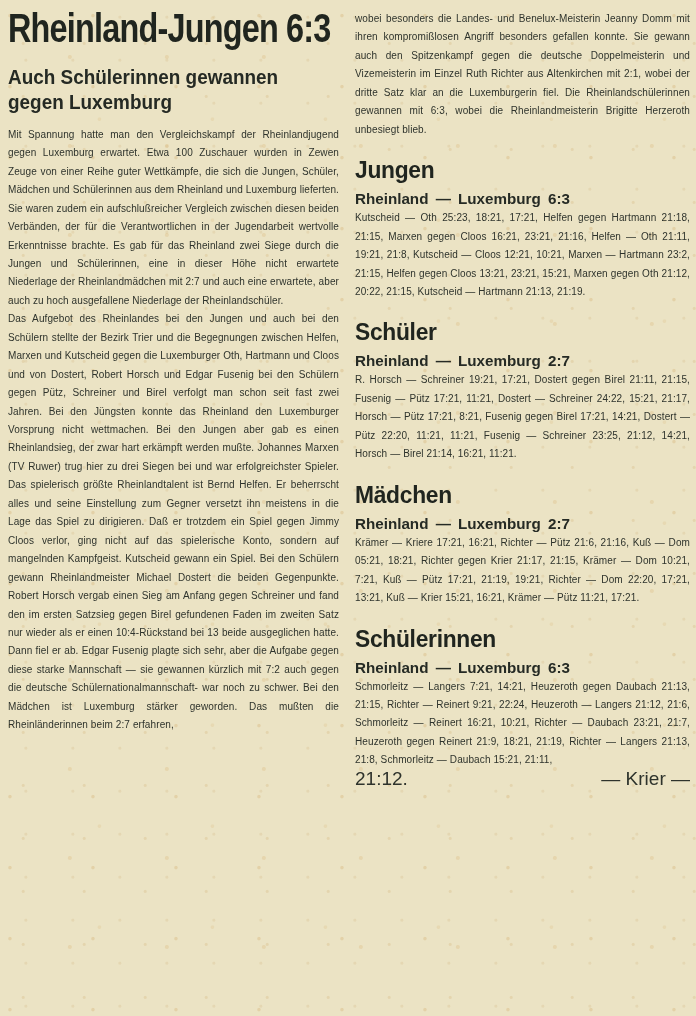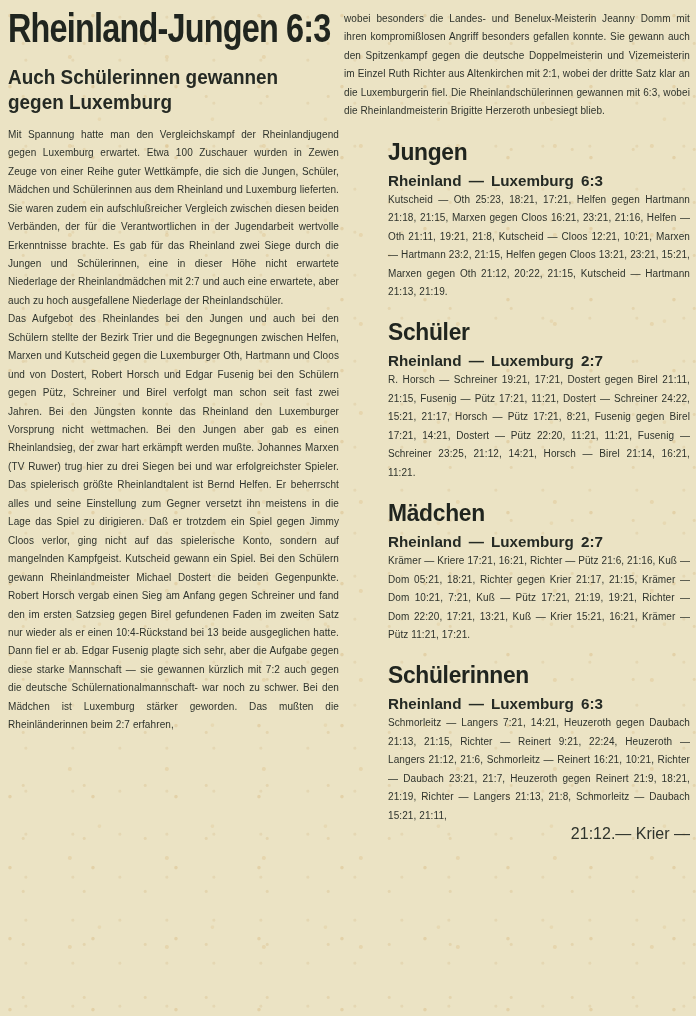--- a/index.html
+++ b/index.html
@@ -18,21 +18,21 @@
       radial-gradient(circle at 12% 22%, rgba(200,146,66,0.22) 0 1.2px, transparent 2.2px),
       radial-gradient(circle at 72% 64%, rgba(205,152,70,0.18) 0 1.5px, transparent 2.5px),
       radial-gradient(circle at 38% 82%, rgba(190,135,58,0.16) 0 1px, transparent 2px),
       radial-gradient(circle at 88% 18%, rgba(210,160,80,0.15) 0 1.3px, transparent 2.3px),
       radial-gradient(circle at 55% 40%, rgba(185,130,55,0.12) 0 1px, transparent 2px);
     background-size: 83px 71px, 97px 89px, 61px 53px, 113px 101px, 47px 43px;
     color: #2e332c;
     font-family: "Liberation Sans", "DejaVu Sans", sans-serif;
     padding: 6px 6px 0 8px;
     display: flex;
-    gap: 5px;
+    gap: 16px;
   }
   .col-left  { width: 331px; flex: none; }
   .col-right { flex: 1; padding-top: 4px; }
 
   .headline {
     font-size: 41px;
     font-weight: bold;
     color: #20251f;
     letter-spacing: -1px;
     white-space: nowrap;
@@ -53,41 +53,41 @@
   }
   .bodytext {
     font-size: 10px;
     line-height: 18.45px;
     text-align: justify;
     margin: 0;
     letter-spacing: 0.1px;
   }
   .bodytext + .bodytext { margin-top: 0; }
 
-  .section { margin-top: 17px; margin-left: 44px; }
+  .section { margin-top: 17px; }
   .section-heading {
     font-size: 24px;
     font-weight: bold;
     color: #20251f;
     margin: 0 0 6px 0;
     letter-spacing: -0.3px;
     transform: scaleX(0.95);
     transform-origin: left top;
   }
   .scoreline {
     font-size: 15.2px;
     font-weight: bold;
     color: #252a24;
     margin: 0 0 2px 0;
     word-spacing: 3px;
   }
   .tail-line {
     display: flex;
-    justify-content: flex-end;
-    font-size: 16px;
+    justify-content: space-between;
+    font-size: 19px;
     line-height: 18.45px;
   }
 </style>
 </head>
 <body>
 
 <div class="page">
 
   <div class="col-left">
     <h1 class="headline">Rheinland-Jungen 6:3</h1>

